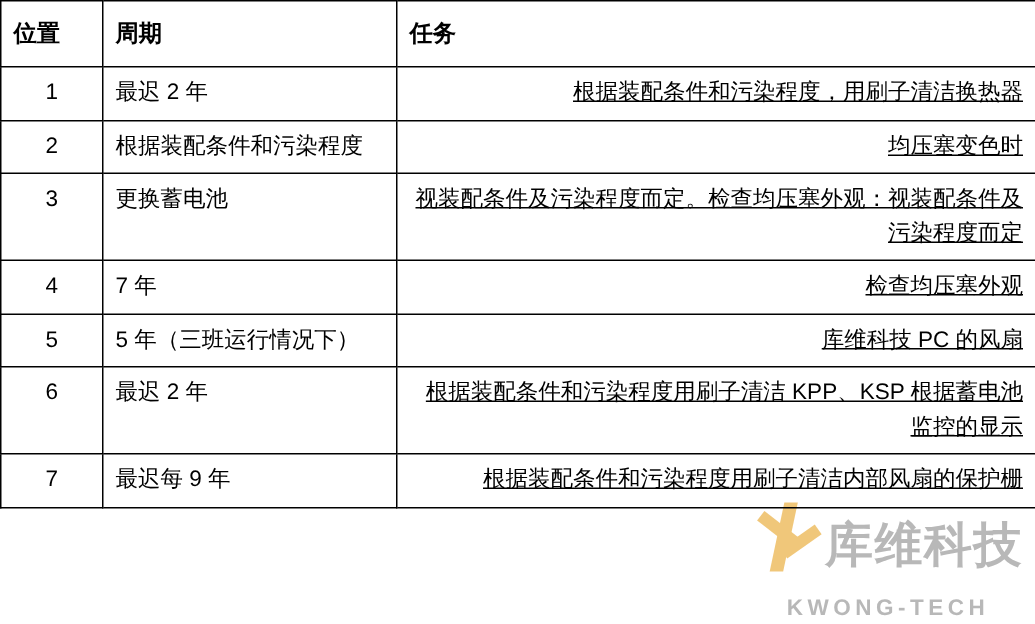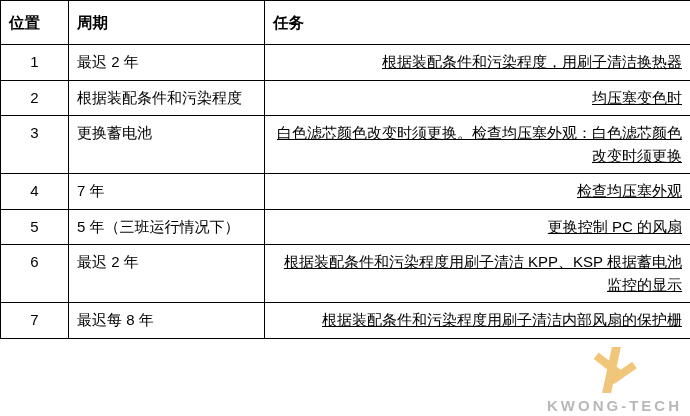--- a/index.html
+++ b/index.html
@@ -110,21 +110,21 @@
     color: #8d8d8d;
     letter-spacing: 1px;
     line-height: 1;
     padding-bottom: 2px;
   }
   .wm-en {
     font-size: 15px;
     font-weight: bold;
     color: #8d8d8d;
     letter-spacing: 3px;
-    margin-top: 4px;
+    margin-top: 16px;
   }
 </style>
 </head>
 <body>
 
 <table id="maintenance-table">
   <colgroup>
     <col class="col-pos">
     <col class="col-cycle">
     <col class="col-task">
@@ -143,47 +143,48 @@
       <td class="cell-task">根据装配条件和污染程度，用刷子清洁换热器</td>
     </tr>
     <tr>
       <td class="cell-pos">2</td>
       <td class="cell-cycle">根据装配条件和污染程度</td>
       <td class="cell-task">均压塞变色时</td>
     </tr>
     <tr>
       <td class="cell-pos">3</td>
       <td class="cell-cycle">更换蓄电池</td>
-      <td class="cell-task">白色滤芯颜色改变时须更换。检查均压塞外观：白色滤芯颜色改变时须更换</td>
+      <td class="cell-task">视装配条件及污染程度而定。检查均压塞外观：视装配条件及污染程度而定</td>
     </tr>
     <tr>
       <td class="cell-pos">4</td>
       <td class="cell-cycle">7 年</td>
       <td class="cell-task">检查均压塞外观</td>
     </tr>
     <tr>
       <td class="cell-pos">5</td>
       <td class="cell-cycle">5 年（三班运行情况下）</td>
-      <td class="cell-task">更换控制 PC 的风扇</td>
+      <td class="cell-task">库维科技 PC 的风扇</td>
     </tr>
     <tr>
       <td class="cell-pos">6</td>
       <td class="cell-cycle">最迟 2 年</td>
       <td class="cell-task">根据装配条件和污染程度用刷子清洁 KPP、KSP 根据蓄电池监控的显示</td>
     </tr>
     <tr>
       <td class="cell-pos">7</td>
-      <td class="cell-cycle">最迟每 8 年</td>
+      <td class="cell-cycle">最迟每 9 年</td>
       <td class="cell-task">根据装配条件和污染程度用刷子清洁内部风扇的保护栅</td>
     </tr>
   </tbody>
 </table>
 
 <div class="watermark">
   <div class="wm-top">
     <div class="wm-mark">
       <span class="bar-a"></span>
       <span class="bar-b"></span>
       <span class="bar-c"></span>
     </div>
+    <div class="wm-cn">库维科技</div>
   </div>
   <div class="wm-en">KWONG-TECH</div>
 </div>
 
 </body></html>

